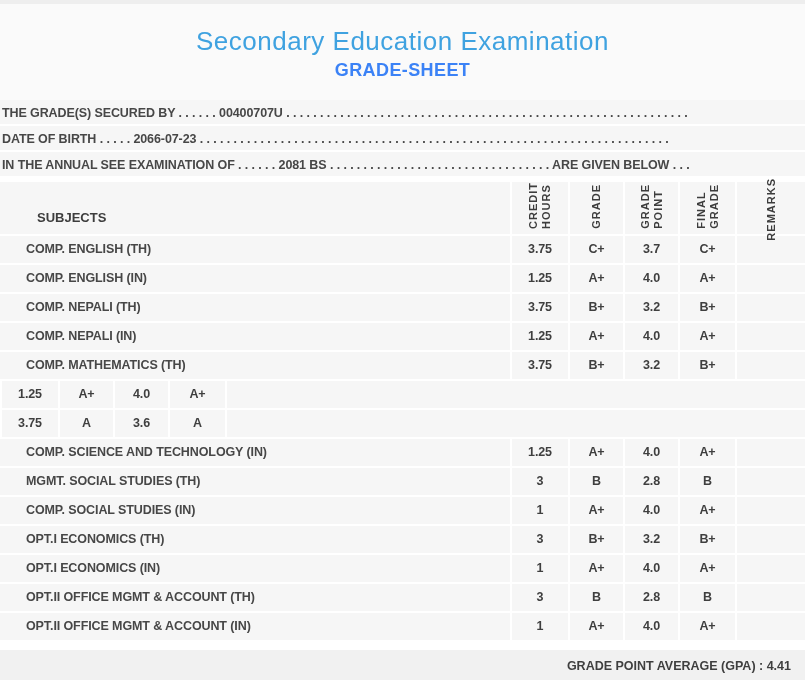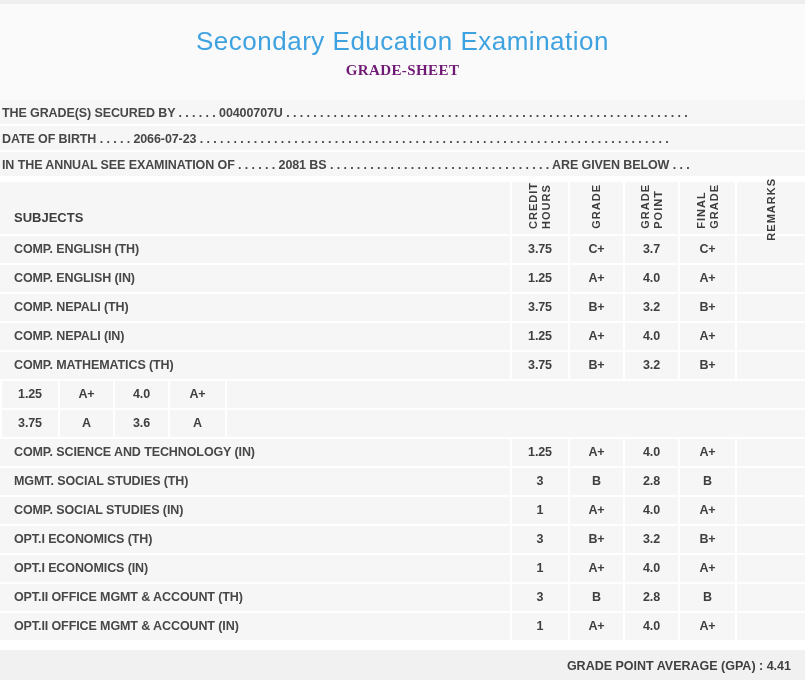--- a/index.html
+++ b/index.html
@@ -12,42 +12,42 @@
   }
   .top-strip { height: 4px; background: #eeeeee; }
 
   
   .title-block { text-align: center; padding-top: 22px; height: 64px; }
   .main-title {
     font-size: 26px; font-weight: 400; letter-spacing: 0.5px;
     color: #3fa2e0; line-height: 30px;
   }
   .sub-title {
-    font-size: 15px; font-weight: bold; color: #701a75;
-    letter-spacing: 0.4px; margin-top: 5px; line-height: 18px; font-family: Liberation Serif, serif;
+    font-size: 18px; font-weight: bold; color: #3b82f6;
+    letter-spacing: 0.4px; margin-top: 5px; line-height: 18px;
   }
 
   
   .info-section { margin-top: 10px; }
   .info-line {
     height: 26px; line-height: 26px;
     background: #f6f6f6; border-bottom: 2px solid #ffffff;
     padding-left: 2px; box-sizing: border-box;
     font-size: 12.5px; font-weight: bold; letter-spacing: -0.1px;
     white-space: nowrap; overflow: hidden;
   }
   .info-line span { white-space: pre; }
 
   .gap-white { height: 4px; background: #ffffff; }
 
   
   .grade-table { width: 805px; }
   .thead-row {
     display: flex; height: 54px; background: #f6f6f6;
-    border-bottom: 2px solid #ffffff; box-sizing: border-box;
+    border-bottom: 2px solid #ffffff; box-sizing: border-box; padding-left: 23px;
   }
   .cell { box-sizing: border-box; }
   .c-subject { flex: 1; min-width: 0; }
   .c-credit  { width: 58px; border-left: 2px solid #ffffff; }
   .c-grade   { width: 55px; border-left: 2px solid #ffffff; }
   .c-gpoint  { width: 55px; border-left: 2px solid #ffffff; }
   .c-fgrade  { width: 57px; border-left: 2px solid #ffffff; }
   .c-remarks { width: 70px; border-left: 2px solid #ffffff; }
 
   .h-subject {
@@ -63,21 +63,21 @@
   }
   .vhead span { display: block; }
   .vhead-remarks { margin-bottom: -12px; }
 
   .trow {
     display: flex; height: 29px; background: #f6f6f6;
     border-bottom: 2px solid #ffffff; box-sizing: border-box;
     font-size: 12.5px; font-weight: bold; letter-spacing: -0.1px;
   }
   .trow .cell { line-height: 27px; }
-  .t-subject { padding-left: 14px; white-space: nowrap; overflow: hidden; }
+  .t-subject { padding-left: 26px; white-space: nowrap; overflow: hidden; }
   .t-val { text-align: center; color: #3f3f3f; }
 
   .bottom-gap { height: 8px; background: #ffffff; }
   .footer-band {
     height: 32px; line-height: 32px; background: #f1f1f1;
     text-align: right; padding-right: 14px; box-sizing: border-box;
     font-size: 12.5px; font-weight: bold; color: #3f3f3f;
   }
   .footer-band span { white-space: pre; }
 </style>

